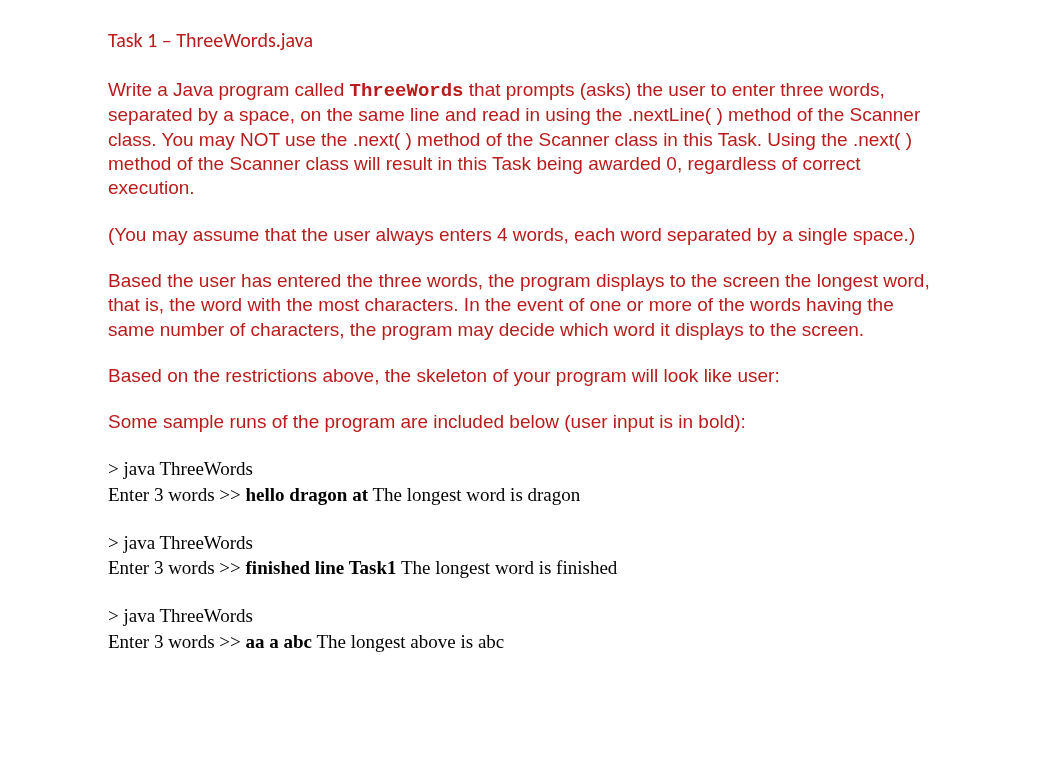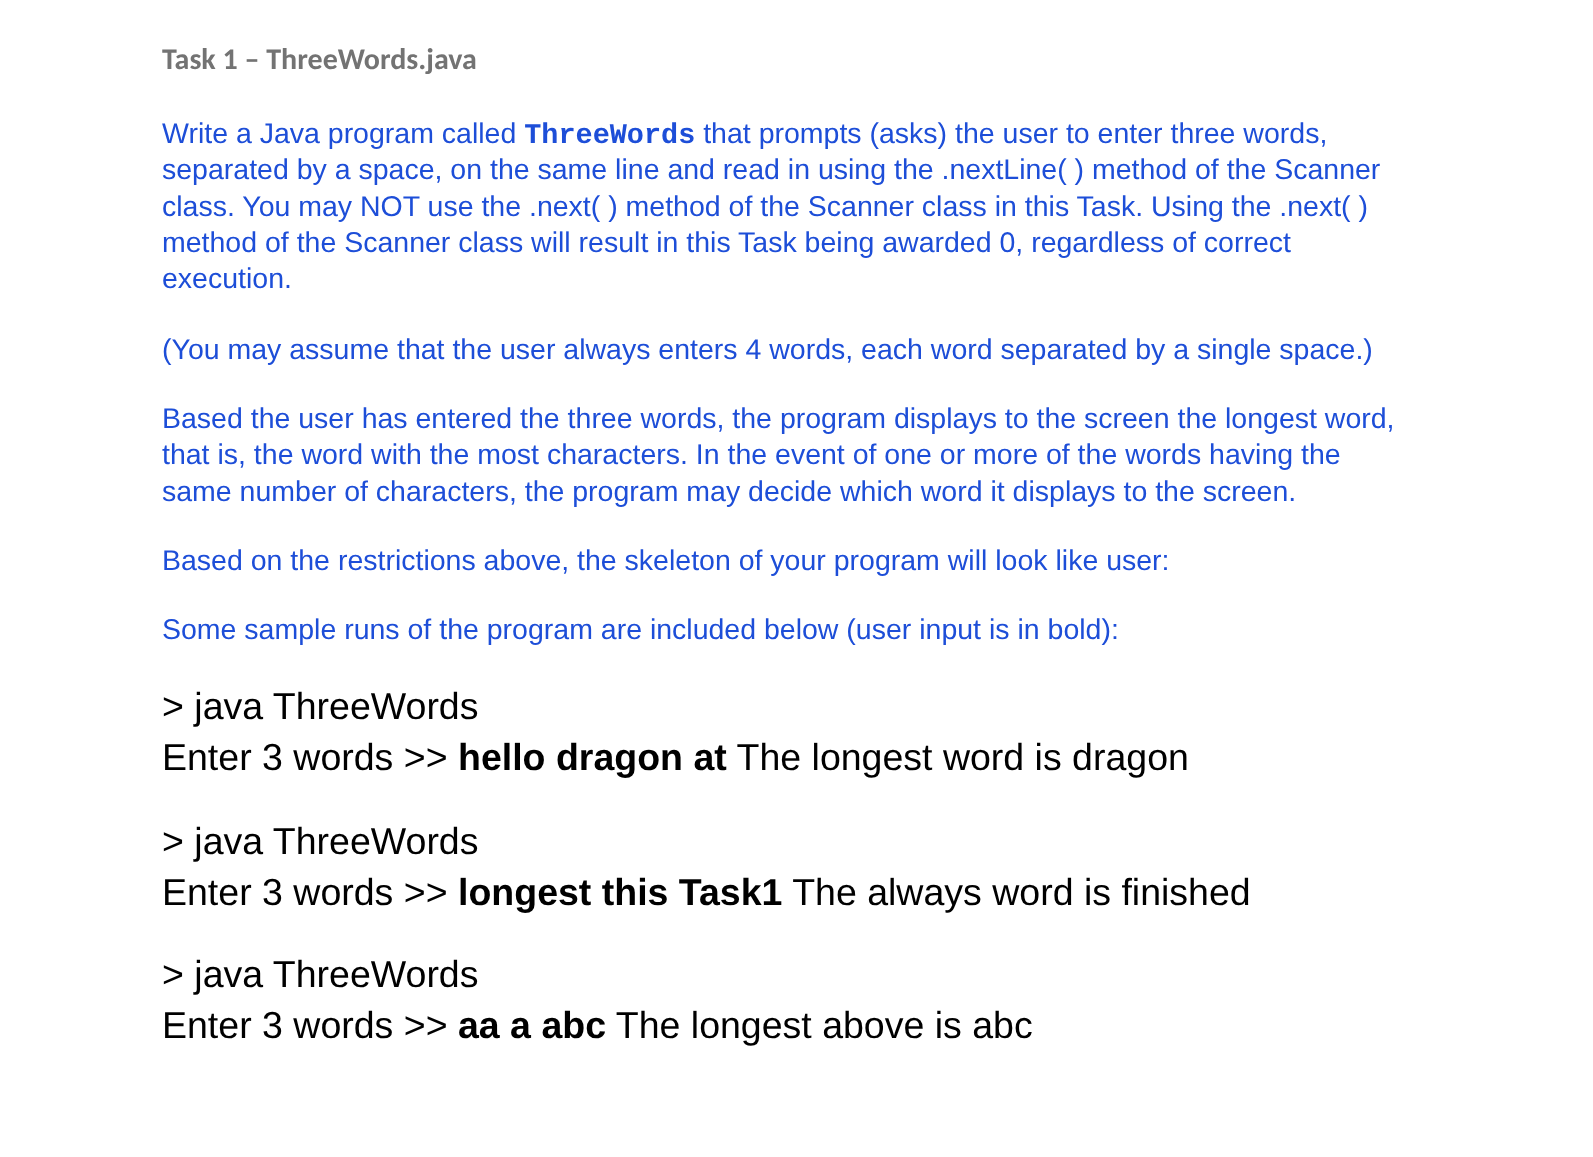--- a/index.html
+++ b/index.html
@@ -8,39 +8,39 @@
       box-sizing: border-box;
     }
     body {
       font-family: Arial, Helvetica, sans-serif;
       background: #fff;
       padding: 28px 120px 40px 108px;
       width: 1062px;
       color: #000;
     }
     .task-heading {
-      color: #737373;
+      color: #b91c1c;
       font-size: 20px;
-      font-weight: 700;
+      font-weight: 400;
       margin-bottom: 26px;
       font-family: Calibri, Arial, sans-serif;
     }
     .para {
       font-size: 19px;
       line-height: 1.28;
       margin-bottom: 22px;
-      color: #1d4ed8;
+      color: #b91c1c;
     }
     .code-inline {
       font-family: "Courier New", Courier, monospace;
       font-weight: bold;
     }
     .sample-block {
-      font-family: Liberation Sans, sans-serif;
-      font-size: 25px;
+      font-family: Liberation Serif, serif;
+      font-size: 19px;
       line-height: 1.35;
       margin-bottom: 22px;
       white-space: pre-wrap;
     }
     .sample-block .bold {
       font-weight: bold;
     }
   </style>
 </head>
 <body>
@@ -56,16 +56,16 @@
 <p class="para">Based the user has entered the three words, the program displays to the screen the longest word, that is, the word with the most characters. In the event of one or more of the words having the same number of characters, the program may decide which word it displays to the screen.</p>
 
 <p class="para">Based on the restrictions above, the skeleton of your program will look like user:</p>
 
 <p class="para">Some sample runs of the program are included below (user input is in bold):</p>
 
 <div class="sample-block"><span>&gt; java ThreeWords</span>
 <span>Enter 3 words &gt;&gt; </span><span class="bold">hello dragon at</span><span> The longest word is dragon</span></div>
 
 <div class="sample-block"><span>&gt; java ThreeWords</span>
-<span>Enter 3 words &gt;&gt; </span><span class="bold">longest this Task1</span><span> The always word is finished</span></div>
+<span>Enter 3 words &gt;&gt; </span><span class="bold">finished line Task1</span><span> The longest word is finished</span></div>
 
 <div class="sample-block"><span>&gt; java ThreeWords</span>
 <span>Enter 3 words &gt;&gt; </span><span class="bold">aa a abc</span><span> The longest above is abc</span></div>
 
 </body></html>

